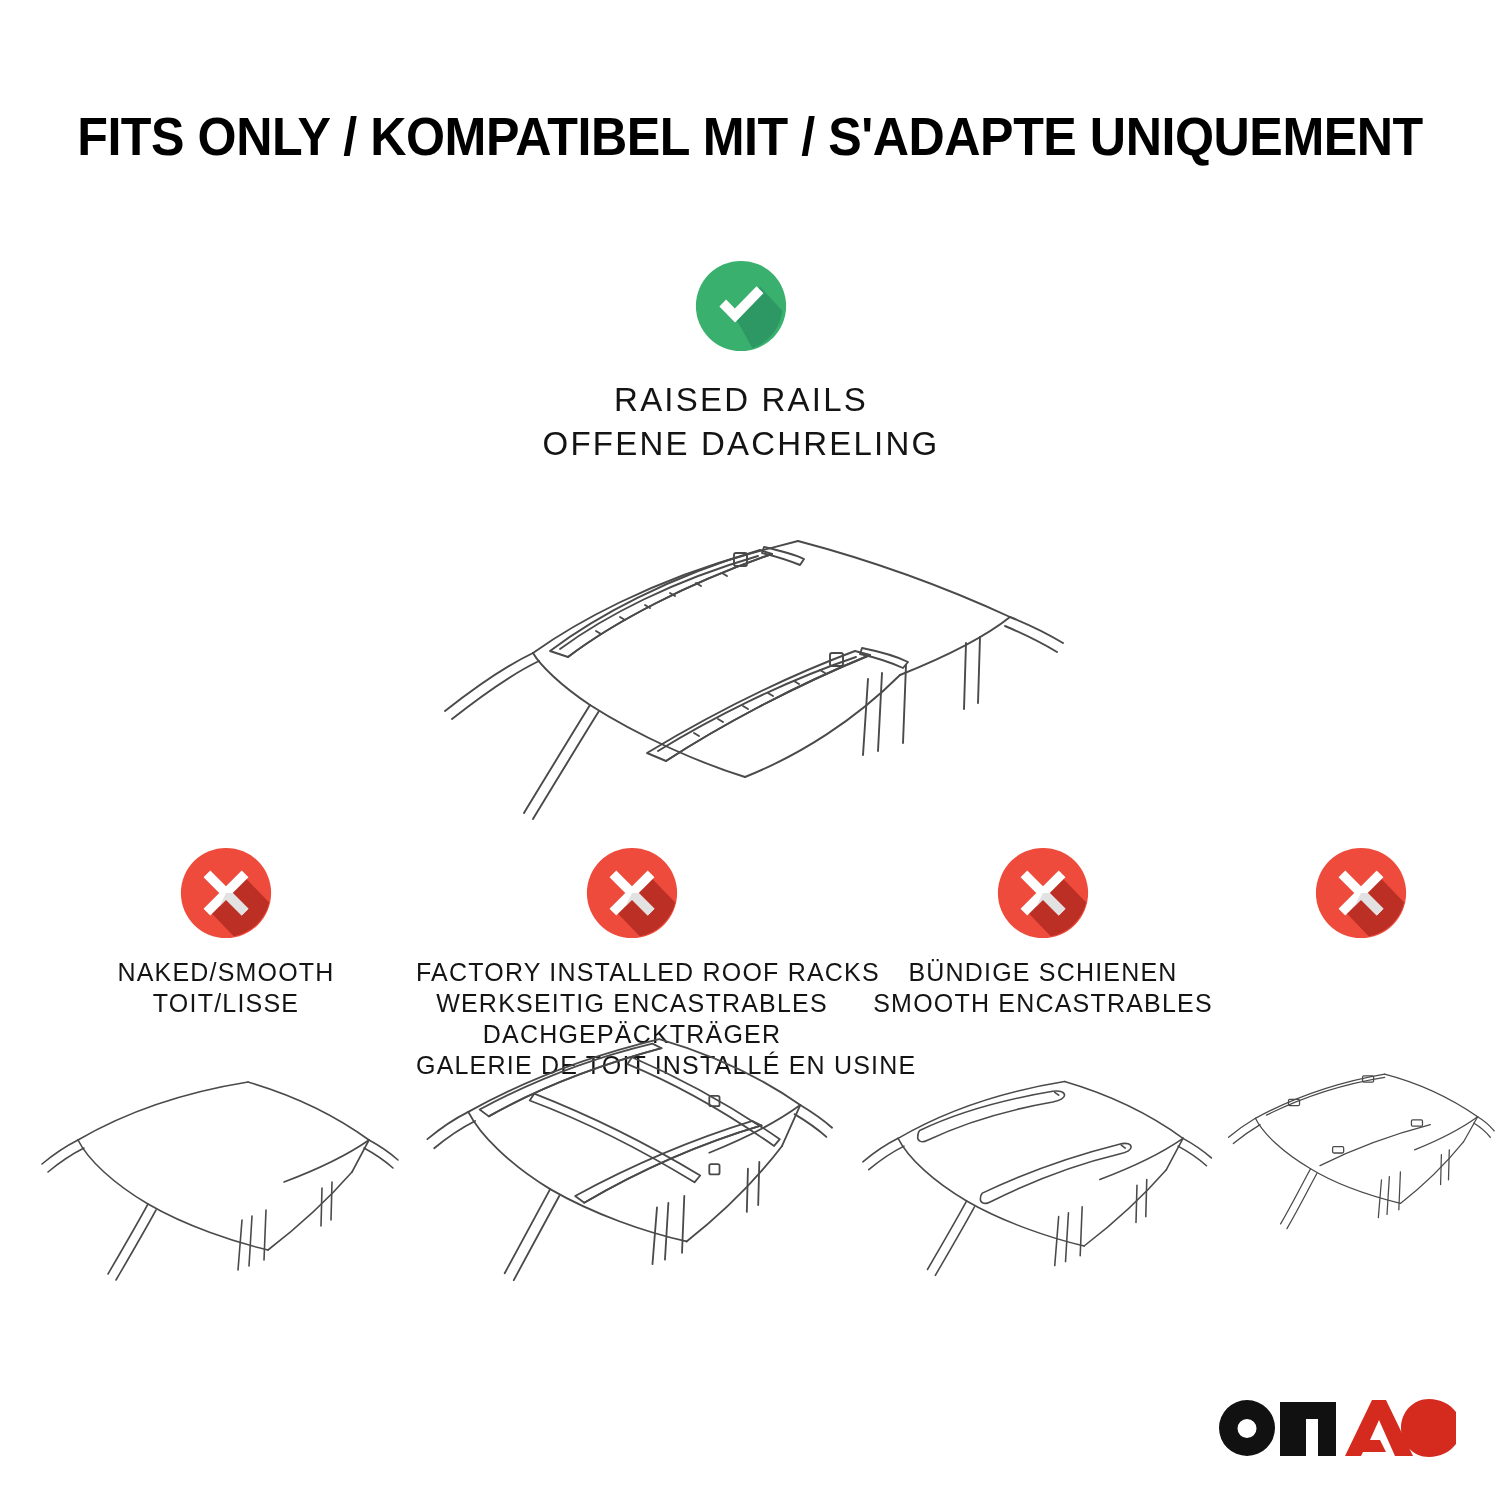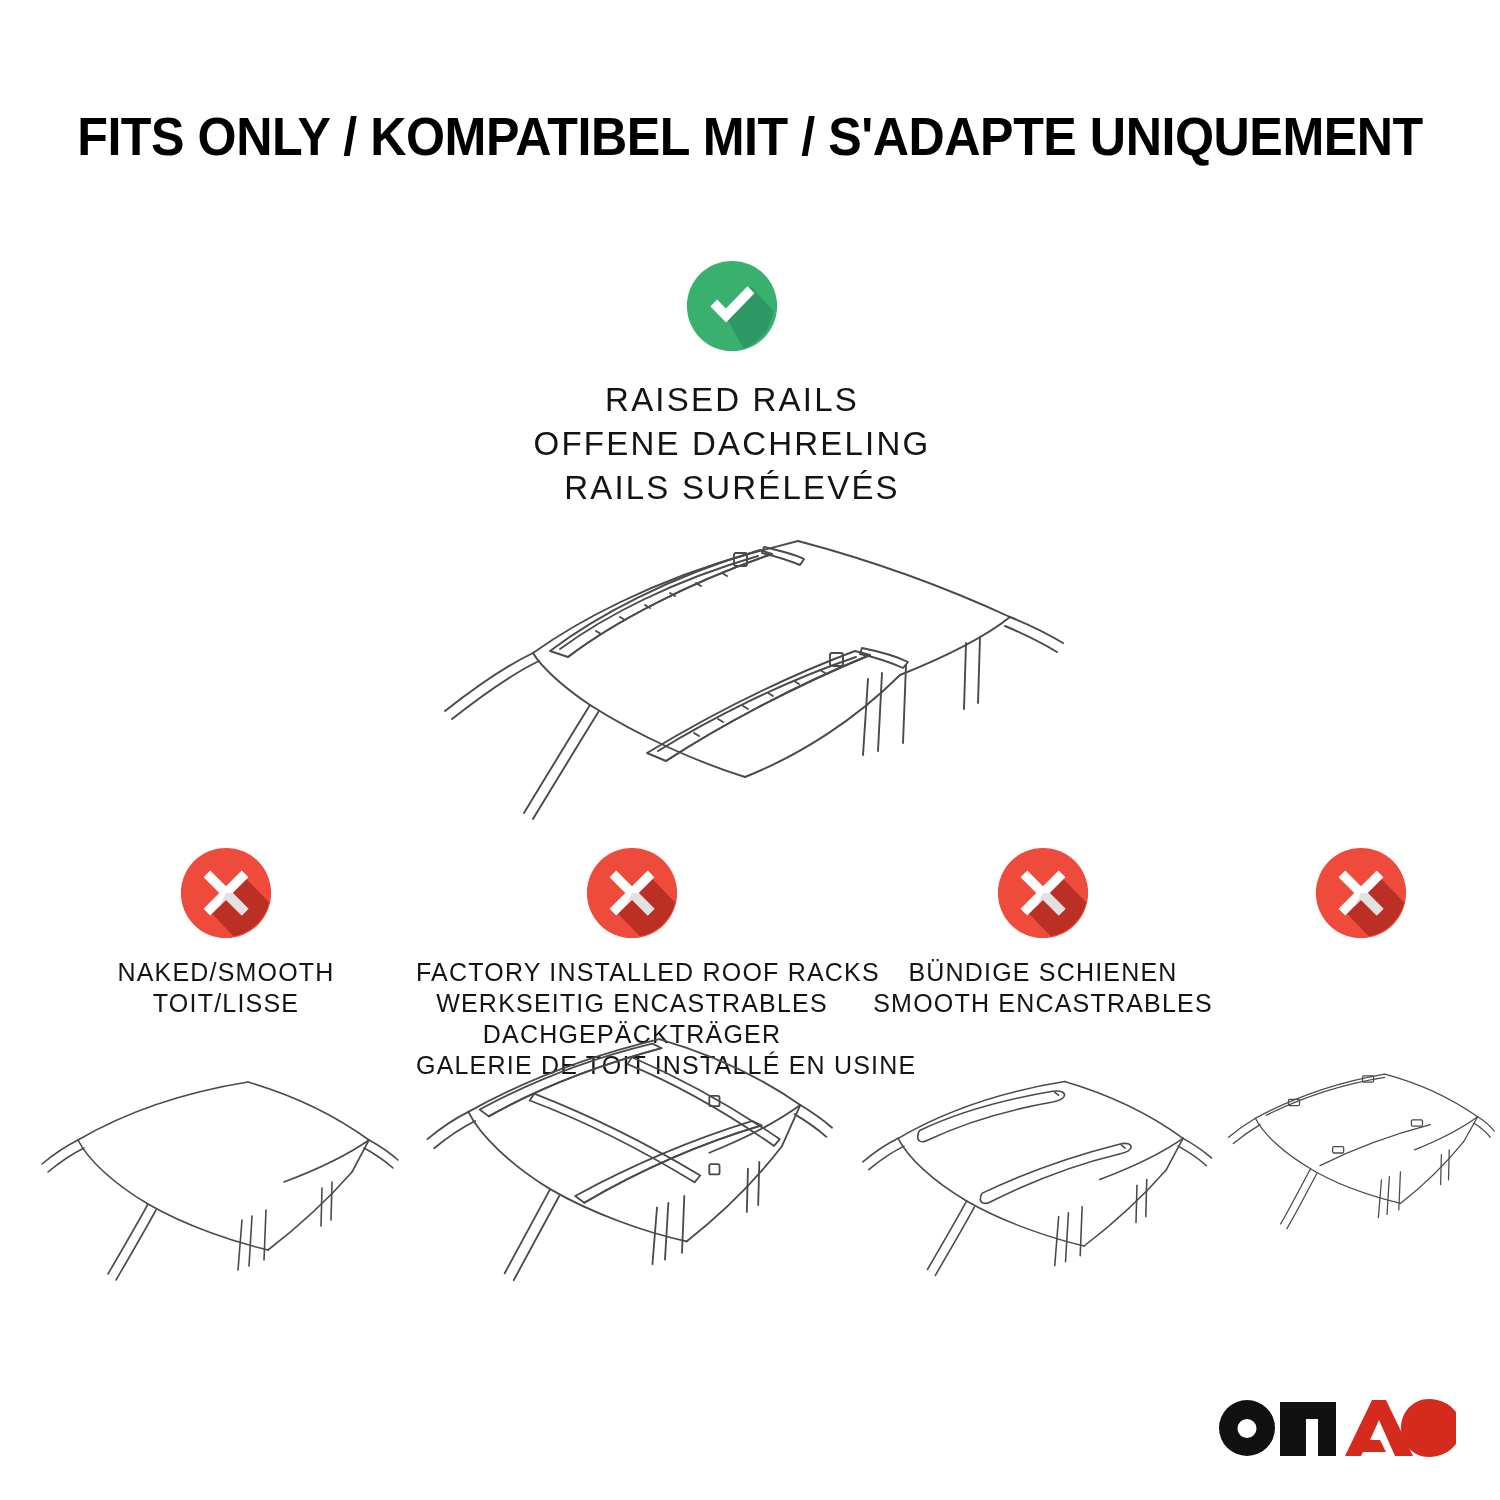--- a/index.html
+++ b/index.html
@@ -34,20 +34,21 @@
     white-space: nowrap;
   }
 
   
   .fits-block {
     position: absolute;
     left: 0;
     top: 258px;
     width: 1464px;
     text-align: center;
+    padding-left: 9px;
   }
   .badge {
     position: relative;
     width: 96px;
     height: 96px;
     margin: 0 auto;
   }
   .badge svg { display: block; width: 100%; height: 100%; }
 
   .fits-label {
@@ -132,21 +133,20 @@
     <svg viewBox="0 0 100 100" xmlns="http://www.w3.org/2000/svg">
       <circle cx="50" cy="50" r="47" fill="#39B06E"></circle>
       <path d="M44 62 L70 30 L93 55 A47 47 0 0 1 62 94 Z" fill="#2B9462" opacity="0.85"></path>
       <path d="M27.5 50.5 L34.5 43.2 L43.6 52.7 L66.2 29.5 L73.4 36.6 L43.8 67.3 Z" fill="#ffffff"></path>
     </svg>
   </div>
 
   <div class="fits-label">
     <div>RAISED RAILS</div>
     <div>OFFENE DACHRELING</div>
-    <div>RAILS SURÉLEVÉS</div>
   </div>
 </div>
 
 <div class="main-illus">
   <svg viewBox="0 0 700 330" xmlns="http://www.w3.org/2000/svg" fill="none" stroke="#4A4A4A" stroke-width="1.9" stroke-linecap="round" stroke-linejoin="round">
 
     <path d="M133 148 C175 118 250 76 352 48 L398 36"></path>
     <path d="M398 36 C470 55 545 82 610 112"></path>
     <path d="M610 112 C585 132 545 152 500 170"></path>
     <path d="M133 148 C140 160 160 180 190 200 C240 232 300 258 345 272"></path>

